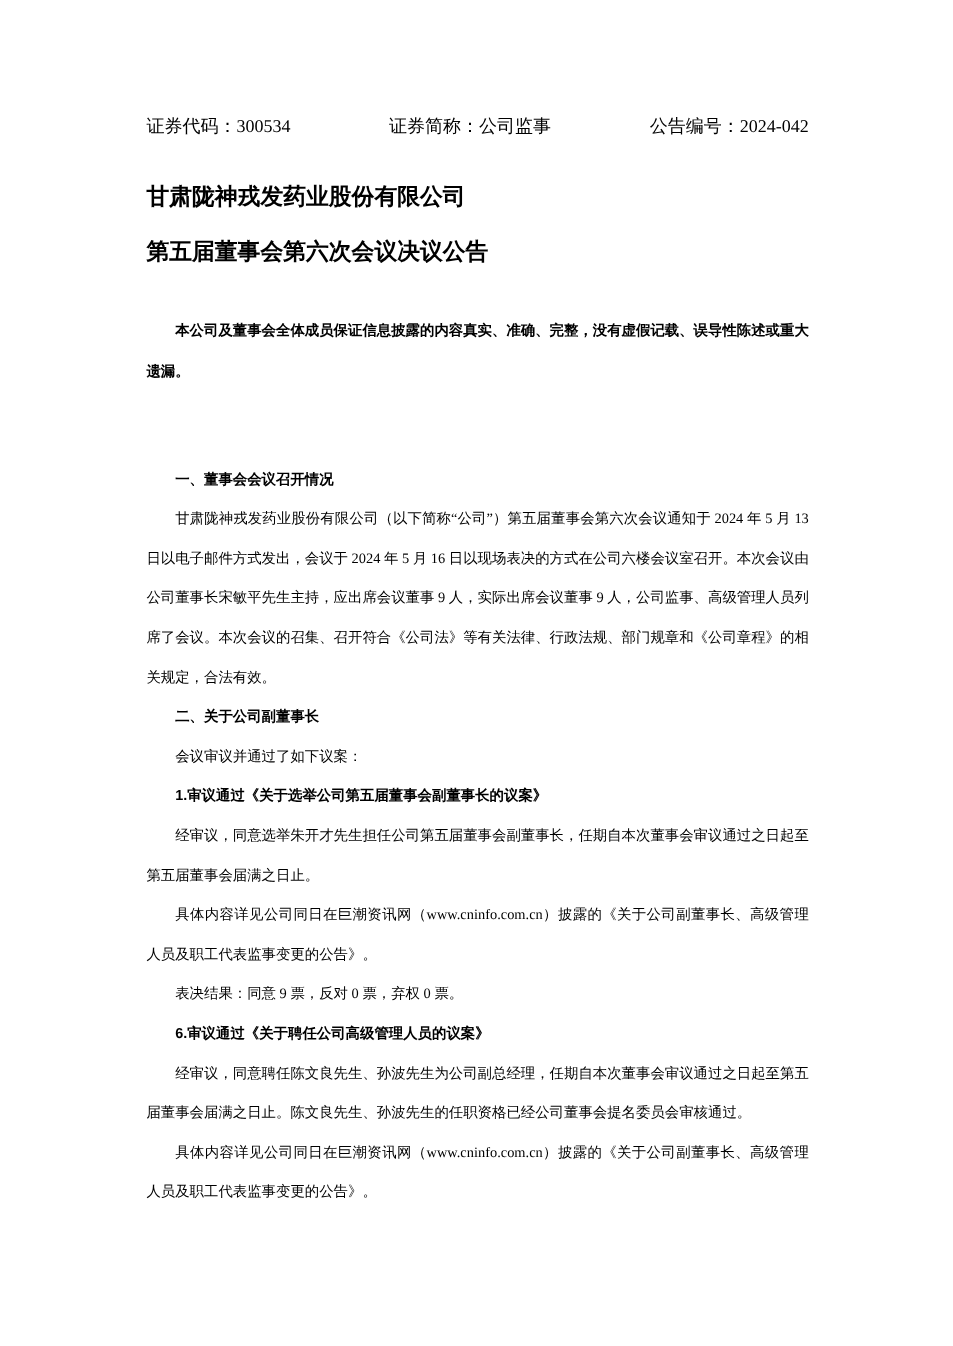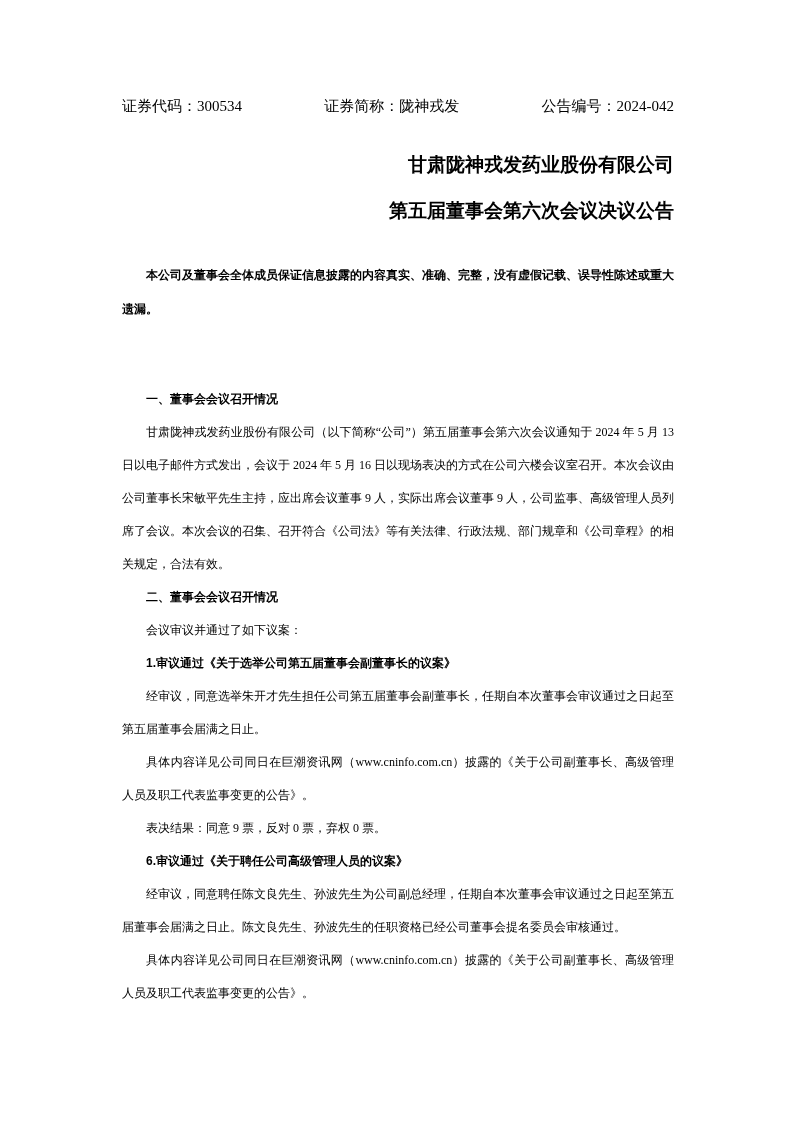--- a/index.html
+++ b/index.html
@@ -23,21 +23,21 @@
   .doc-header {
     display: flex;
     justify-content: space-between;
     align-items: baseline;
     font-size: 15px;
     line-height: 20px;
     white-space: nowrap;
     gap: 24px;
   }
   .title {
-    text-align: right;
+    text-align: left;
     font-size: 19px;
     line-height: 46px;
     font-weight: bold;
     font-family: "Liberation Sans", "DejaVu Sans", sans-serif;
   }
   .title-block { margin-top: 26px; }
   .para {
     font-size: 12px;
     line-height: 33px;
     text-indent: 2em;
@@ -56,35 +56,35 @@
   }
   .first-section { margin-top: 57px; }
 </style>
 </head>
 <body>
 
 <div class="page">
 
   <div class="doc-header">
     <span>证券代码：300534</span>
-    <span>证券简称：陇神戎发</span>
+    <span>证券简称：公司监事</span>
     <span>公告编号：2024-042</span>
   </div>
 
   <div class="title-block">
     <div class="title">甘肃陇神戎发药业股份有限公司</div>
     <div class="title">第五届董事会第六次会议决议公告</div>
   </div>
 
   <p class="para declaration">本公司及董事会全体成员保证信息披露的内容真实、准确、完整，没有虚假记载、误导性陈述或重大遗漏。</p>
 
   <p class="para bold first-section">一、董事会会议召开情况</p>
   <p class="para">甘肃陇神戎发药业股份有限公司（以下简称“公司”）第五届董事会第六次会议通知于 2024 年 5 月 13 日以电子邮件方式发出，会议于 2024 年 5 月 16 日以现场表决的方式在公司六楼会议室召开。本次会议由公司董事长宋敏平先生主持，应出席会议董事 9 人，实际出席会议董事 9 人，公司监事、高级管理人员列席了会议。本次会议的召集、召开符合《公司法》等有关法律、行政法规、部门规章和《公司章程》的相关规定，合法有效。</p>
 
-  <p class="para bold">二、董事会会议召开情况</p>
+  <p class="para bold">二、关于公司副董事长</p>
   <p class="para">会议审议并通过了如下议案：</p>
 
   <p class="para bold">1.审议通过《关于选举公司第五届董事会副董事长的议案》</p>
   <p class="para">经审议，同意选举朱开才先生担任公司第五届董事会副董事长，任期自本次董事会审议通过之日起至第五届董事会届满之日止。</p>
   <p class="para">具体内容详见公司同日在巨潮资讯网（www.cninfo.com.cn）披露的《关于公司副董事长、高级管理人员及职工代表监事变更的公告》。</p>
   <p class="para">表决结果：同意 9 票，反对 0 票，弃权 0 票。</p>
 
   <p class="para bold">6.审议通过《关于聘任公司高级管理人员的议案》</p>
   <p class="para">经审议，同意聘任陈文良先生、孙波先生为公司副总经理，任期自本次董事会审议通过之日起至第五届董事会届满之日止。陈文良先生、孙波先生的任职资格已经公司董事会提名委员会审核通过。</p>
   <p class="para">具体内容详见公司同日在巨潮资讯网（www.cninfo.com.cn）披露的《关于公司副董事长、高级管理人员及职工代表监事变更的公告》。</p>

